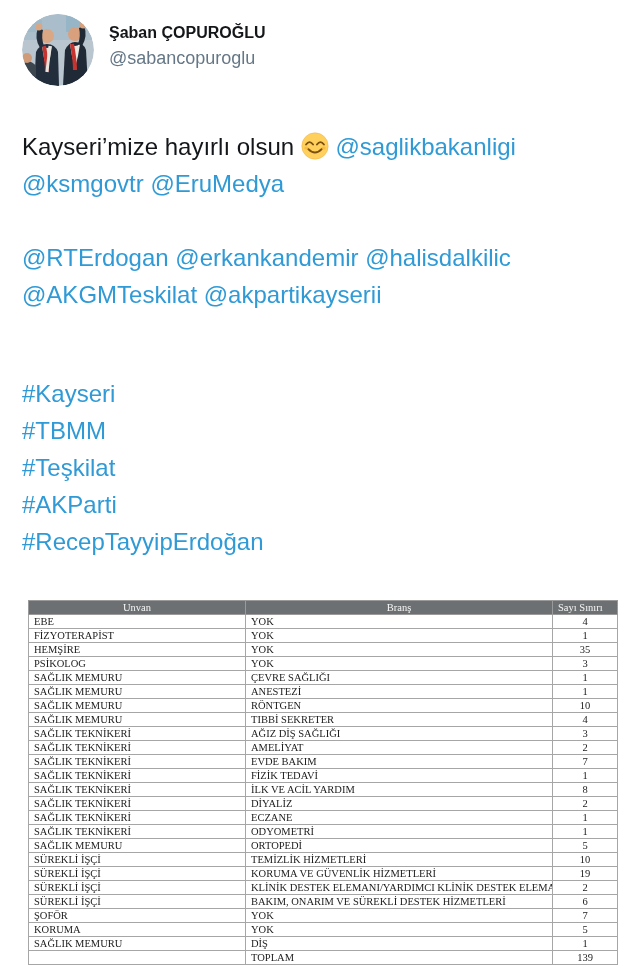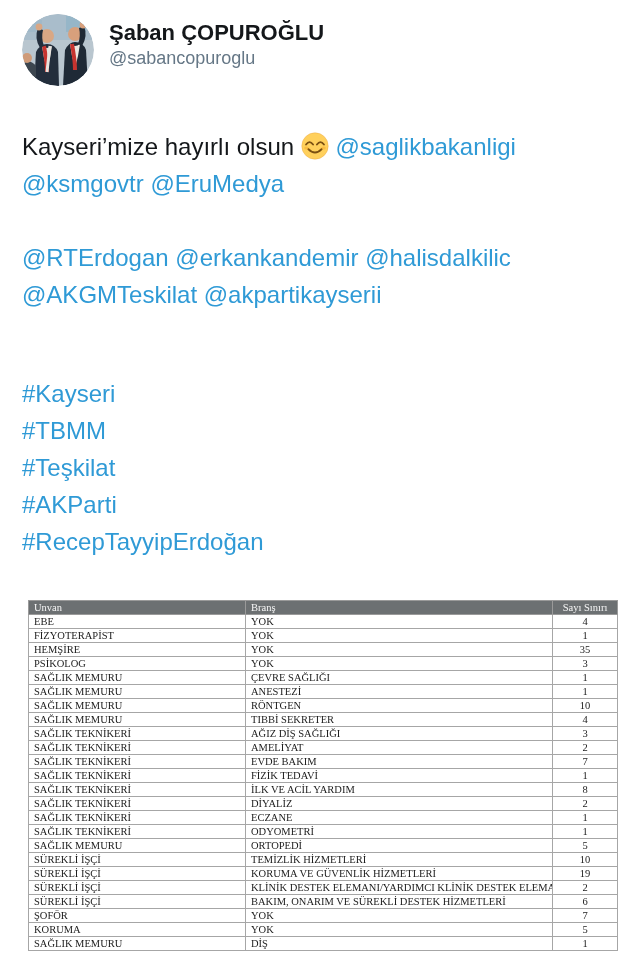--- a/index.html
+++ b/index.html
@@ -16,21 +16,21 @@
 
   
   .tweet-header { display: flex; gap: 15px; padding-top: 14px; }
   .avatar {
     width: 72px; height: 72px; border-radius: 50%;
     overflow: hidden; flex: 0 0 72px; cursor: pointer;
   }
   .avatar svg { display: block; }
   .user-block { padding-top: 6px; }
   .display-name {
-    font-size: 22px; font-weight: 700; line-height: 26px;
+    font-size: 16px; font-weight: 700; line-height: 26px;
     color: var(--text, #14171a); cursor: pointer;
   }
   .user-handle {
     font-size: 18px; line-height: 24px;
     color: var(--handle, #657786); cursor: pointer;
   }
 
   
   .tweet-body { margin-top: 42px; font-size: 24px; line-height: 37px; }
   .tweet-body p { margin: 0; }
@@ -43,26 +43,26 @@
   
   .attachment { margin: 40px 0 0 6px; width: 589px; cursor: pointer; }
   table.quota {
     border-collapse: collapse; table-layout: fixed; width: 589px;
     font-family: "Liberation Serif", "DejaVu Serif", serif;
     font-size: 10.5px; color: #1c1c1c;
     border: 1px solid var(--table_outer_border, #8a8a8a);
   }
   table.quota th {
     background: var(--table_header_bg, #6c7072);
-    color: #f7f7f7; font-weight: normal; text-align: left;
+    color: #f7f7f7; font-weight: normal; text-align: center;
     height: 14px; padding: 0 5px;
     border: 1px solid #9a9a9a;
     white-space: nowrap; overflow: hidden;
   }
-  table.quota th.num { text-align: center; }
+  table.quota th.num { text-align: left; }
   table.quota td {
     height: 14px; padding: 0 5px;
     border: 1px solid var(--table_border, #a6a6a6);
     white-space: nowrap; overflow: hidden;
     background: #fff;
   }
   table.quota td.num { text-align: center; }
 </style>
 </head>
 <body>
@@ -253,17 +253,22 @@
           <tr>
             <td>KORUMA</td>
             <td>YOK</td>
             <td class="num">5</td>
           </tr>
           <tr>
             <td>SAĞLIK MEMURU</td>
             <td>DİŞ</td>
             <td class="num">1</td>
           </tr>
+          <tr>
+            <td></td>
+            <td>TOPLAM</td>
+            <td class="num">139</td>
+          </tr>
         </tbody>
     </table>
   </div>
 
 </div>
 
 </body></html>

